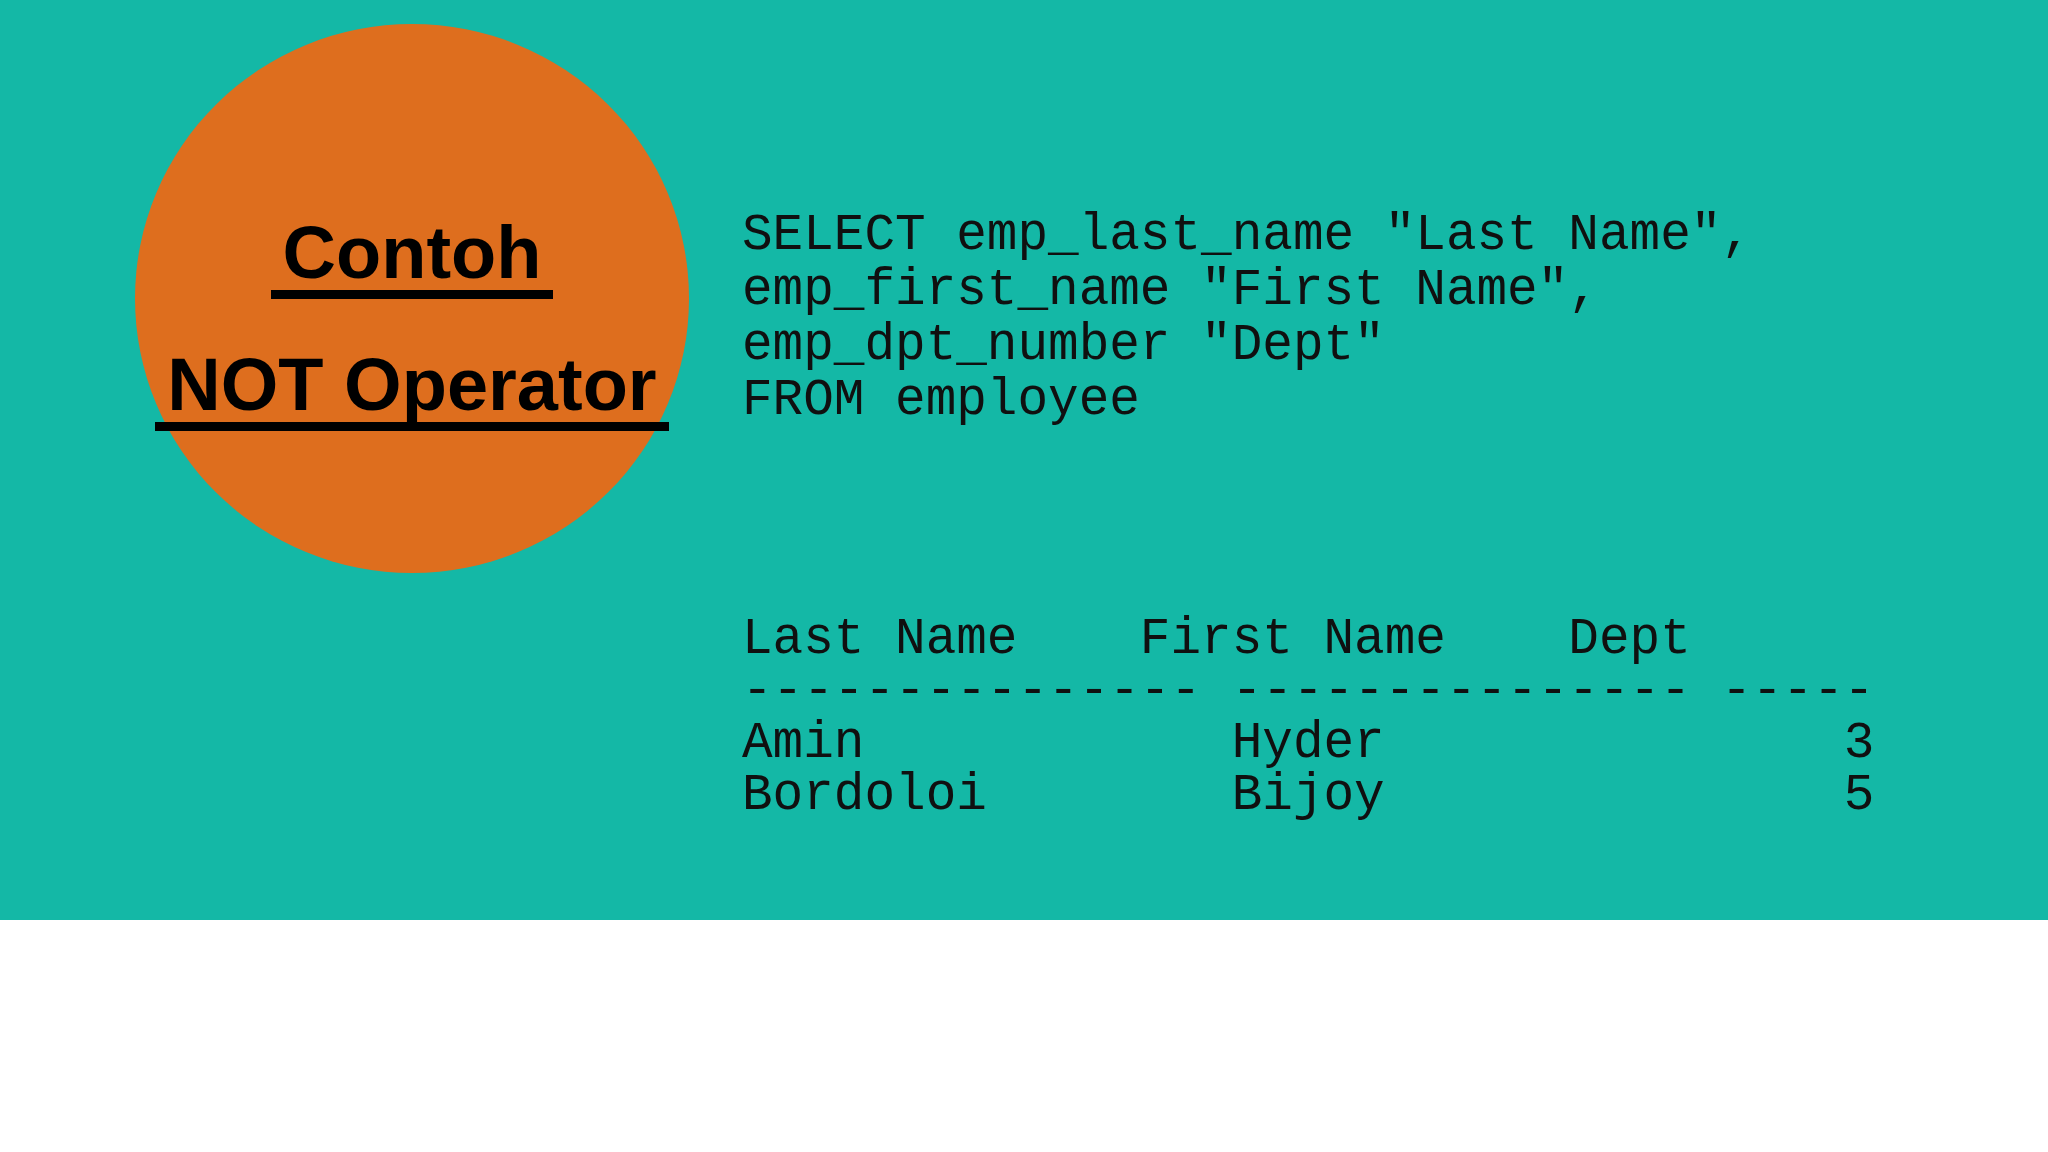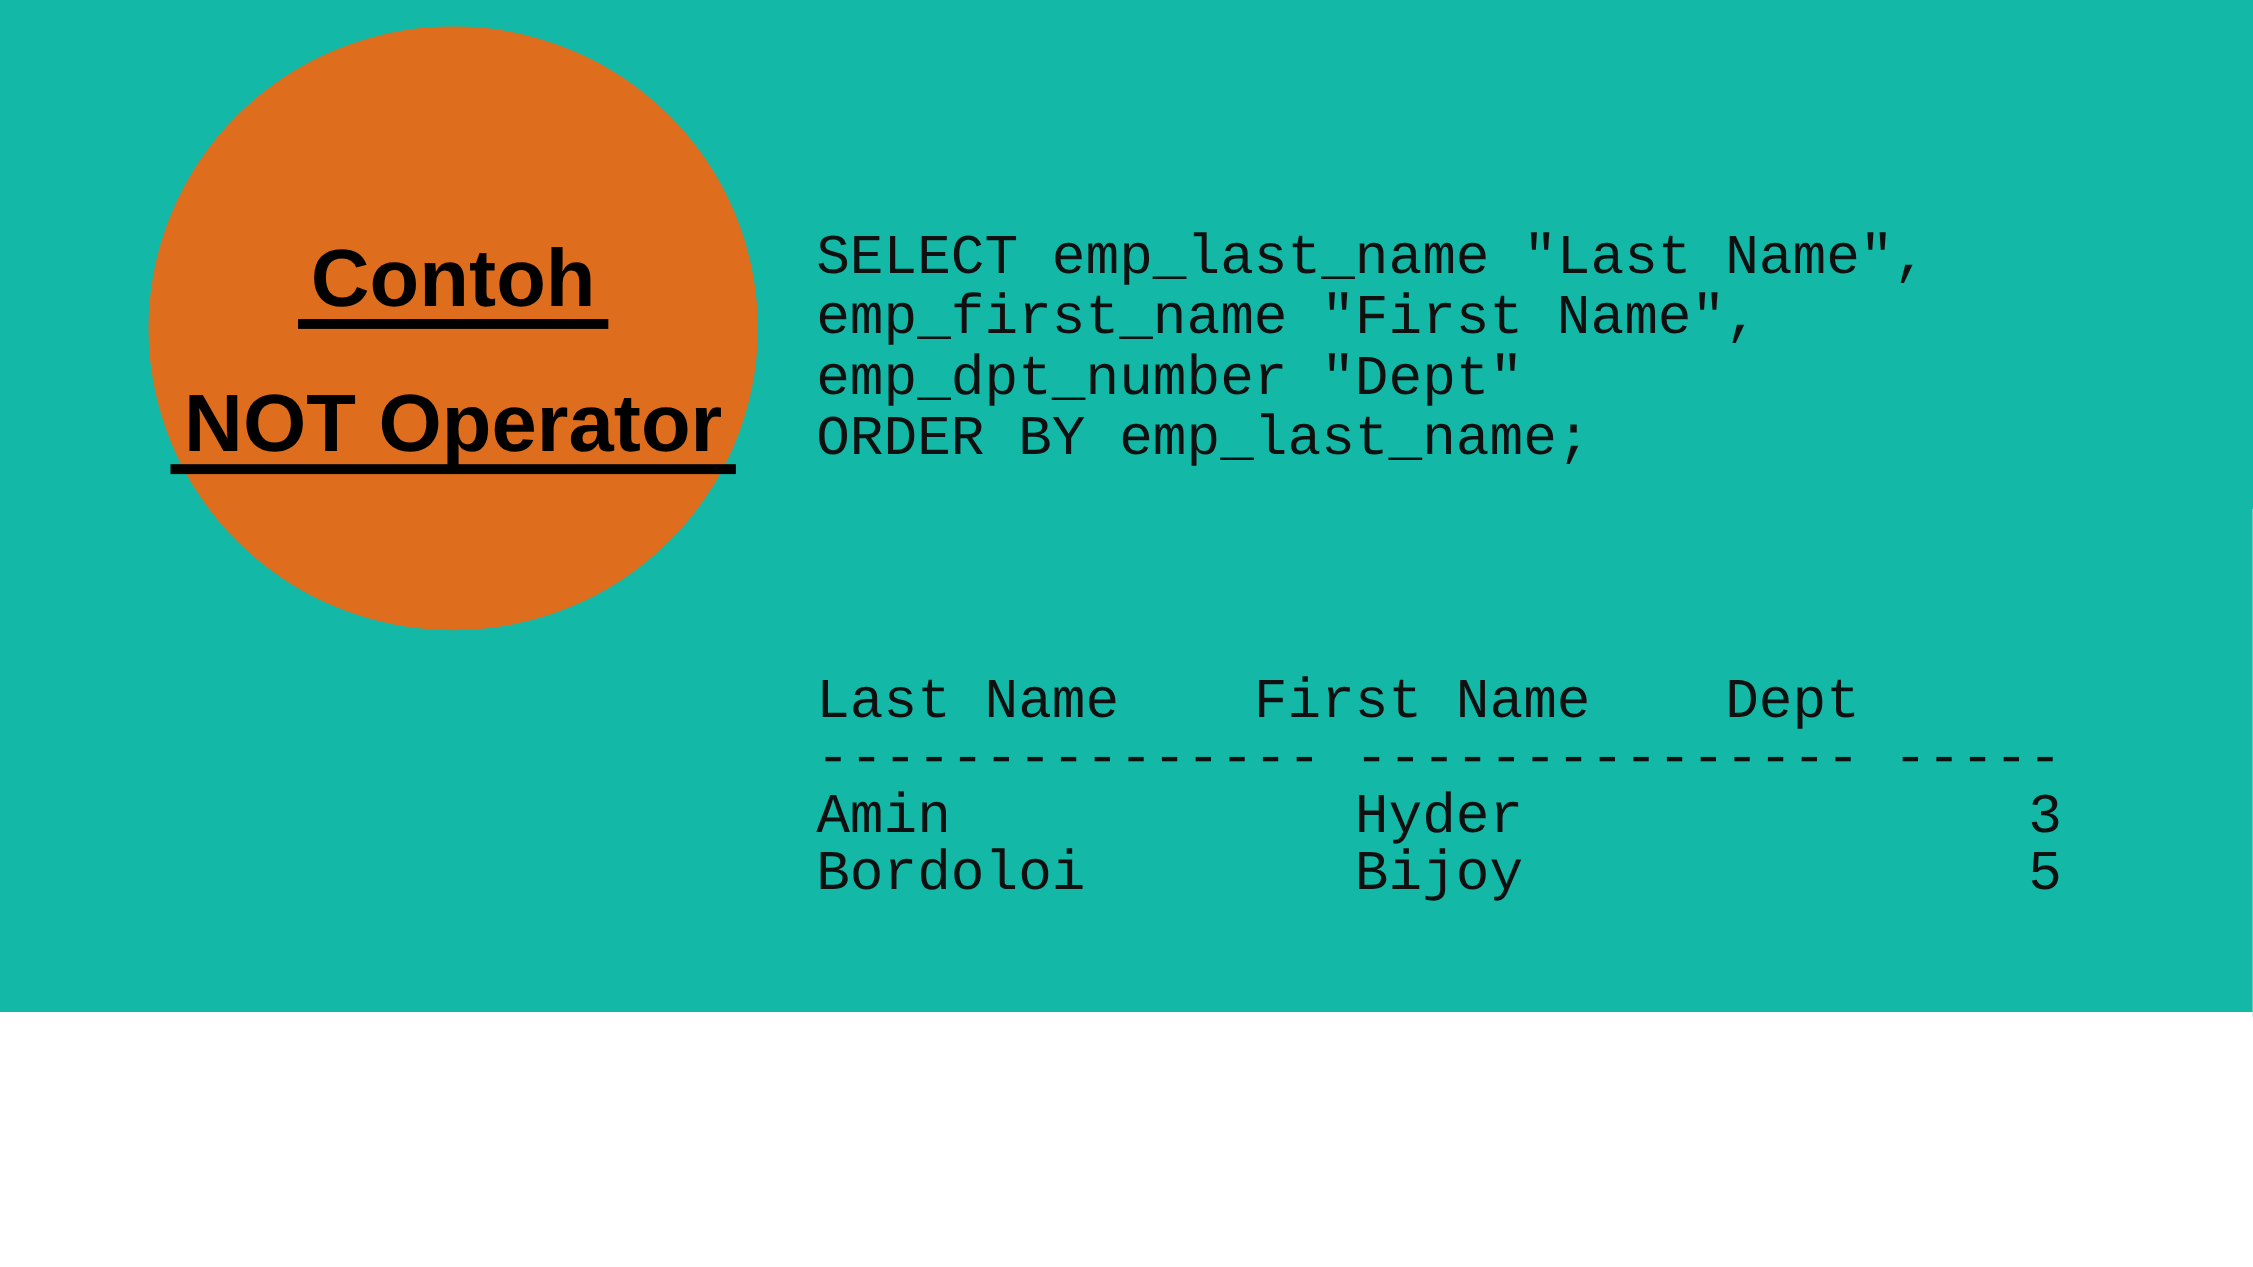--- a/index.html
+++ b/index.html
@@ -67,21 +67,21 @@
     </div>
     <div class="badge-line l2">
       <span class="u">NOT Operator</span>
     </div>
   </div>
 
   <div class="mono-block sql-block">
     <div class="code-line">SELECT emp_last_name "Last Name",</div>
     <div class="code-line">emp_first_name "First Name",</div>
     <div class="code-line">emp_dpt_number "Dept"</div>
-    <div class="code-line">ORDER BY emp_last_name;</div>
+    <div class="code-line">FROM employee</div>
   </div>
 
   <div class="mono-block result-block">
     <div class="code-line">Last Name    First Name    Dept</div>
     <div class="code-line">--------------- --------------- -----</div>
     <div class="code-line">Amin            Hyder               3</div>
     <div class="code-line">Bordoloi        Bijoy               5</div>
   </div>
 
 </div>

